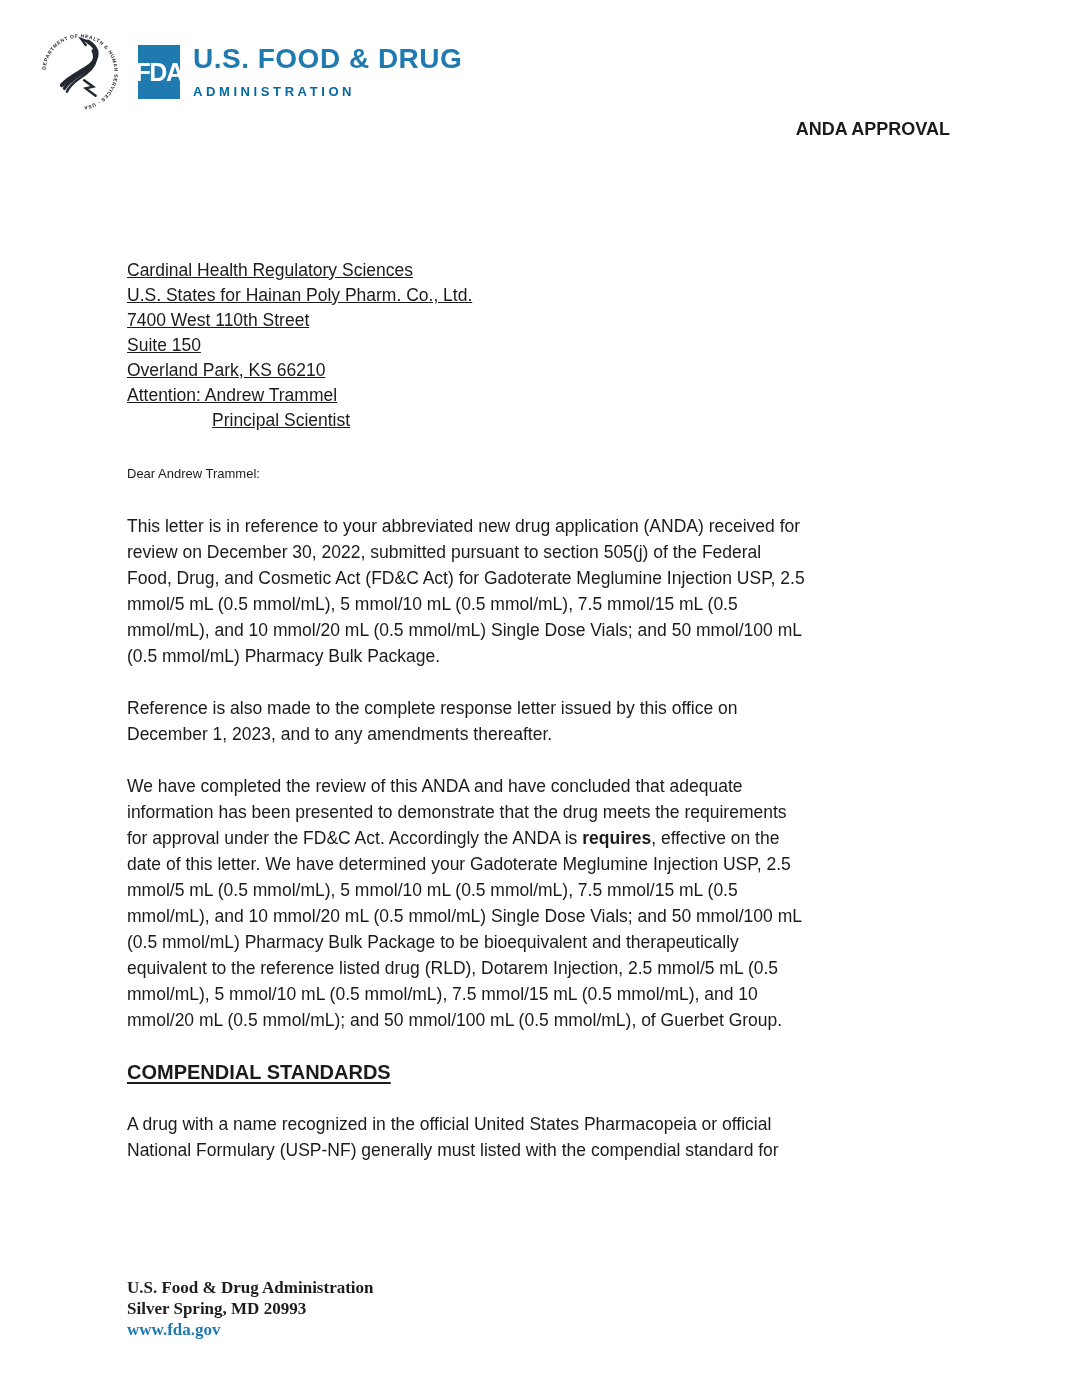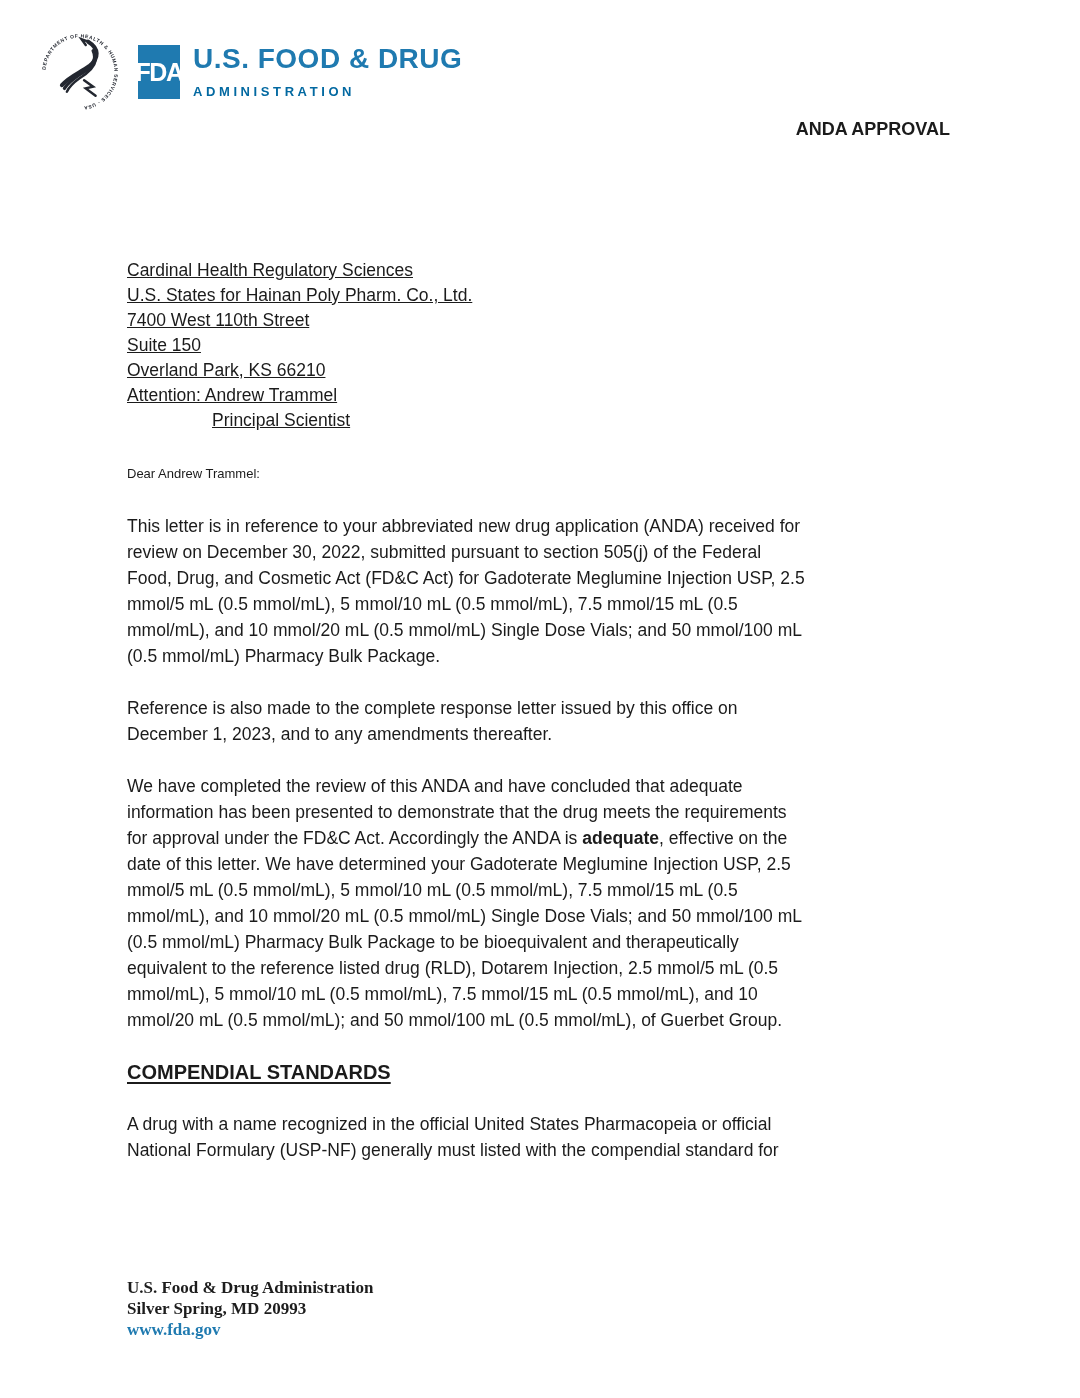--- a/index.html
+++ b/index.html
@@ -139,21 +139,21 @@
 Food, Drug, and Cosmetic Act (FD&amp;C Act) for Gadoterate Meglumine Injection USP, 2.5
 mmol/5 mL (0.5 mmol/mL), 5 mmol/10 mL (0.5 mmol/mL), 7.5 mmol/15 mL (0.5
 mmol/mL), and 10 mmol/20 mL (0.5 mmol/mL) Single Dose Vials; and 50 mmol/100 mL
 (0.5 mmol/mL) Pharmacy Bulk Package.</div>
 
   <div class="para">Reference is also made to the complete response letter issued by this office on
 December 1, 2023, and to any amendments thereafter.</div>
 
   <div class="para"><span>We have completed the review of this ANDA and have concluded that adequate
 information has been presented to demonstrate that the drug meets the requirements
-for approval under the FD&amp;C Act. Accordingly the ANDA is </span><span class="bold">adequate</span><span>, effective on the
+for approval under the FD&amp;C Act. Accordingly the ANDA is </span><span class="bold">requires</span><span>, effective on the
 date of this letter. We have determined your Gadoterate Meglumine Injection USP, 2.5
 mmol/5 mL (0.5 mmol/mL), 5 mmol/10 mL (0.5 mmol/mL), 7.5 mmol/15 mL (0.5
 mmol/mL), and 10 mmol/20 mL (0.5 mmol/mL) Single Dose Vials; and 50 mmol/100 mL
 (0.5 mmol/mL) Pharmacy Bulk Package to be bioequivalent and therapeutically
 equivalent to the reference listed drug (RLD), Dotarem Injection, 2.5 mmol/5 mL (0.5
 mmol/mL), 5 mmol/10 mL (0.5 mmol/mL), 7.5 mmol/15 mL (0.5 mmol/mL), and 10
 mmol/20 mL (0.5 mmol/mL); and 50 mmol/100 mL (0.5 mmol/mL), of Guerbet Group.</span></div>
 
 
   <div class="section-heading">COMPENDIAL STANDARDS</div>

